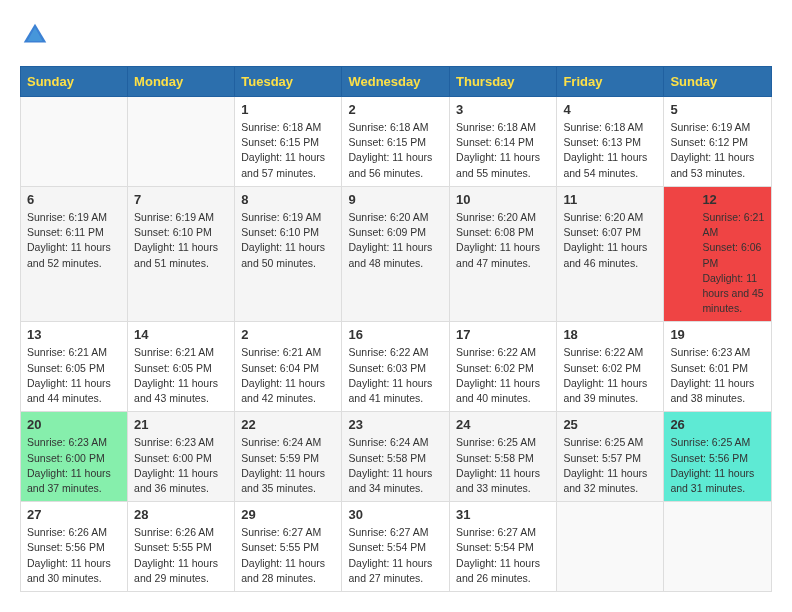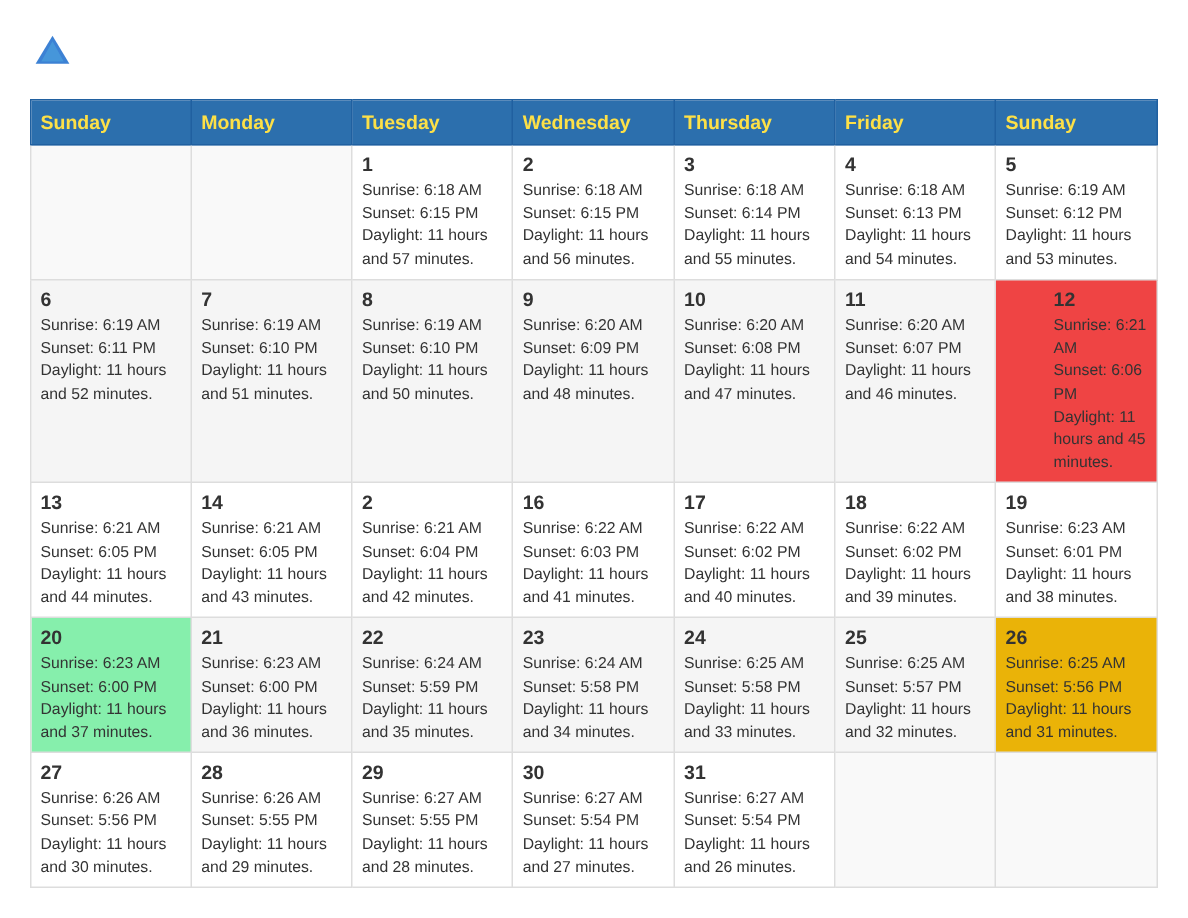--- a/index.html
+++ b/index.html
@@ -284,21 +284,21 @@
           <div class="day-info" style="white-space: pre-line;">Sunrise: 6:25 AM
 Sunset: 5:58 PM
 Daylight: 11 hours and 33 minutes.</div>
         </td>
         <td style="background-color: rgb(245, 245, 245);">
           <span class="day-num">25</span>
           <div class="day-info" style="white-space: pre-line;">Sunrise: 6:25 AM
 Sunset: 5:57 PM
 Daylight: 11 hours and 32 minutes.</div>
         </td>
-        <td style="background-color: #eab308;">
+        <td style="background-color: #5eead4;">
           <span class="day-num">26</span>
           <div class="day-info" style="white-space: pre-line;">Sunrise: 6:25 AM
 Sunset: 5:56 PM
 Daylight: 11 hours and 31 minutes.</div>
         </td>
       </tr>
       <tr class="week-row">
         <td style="background-color: rgb(255, 255, 255);">
           <span class="day-num">27</span>
           <div class="day-info" style="white-space: pre-line;">Sunrise: 6:26 AM

